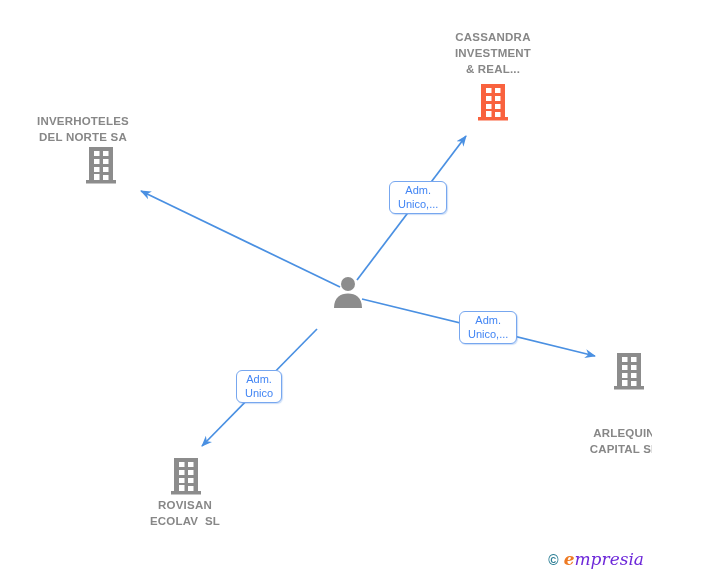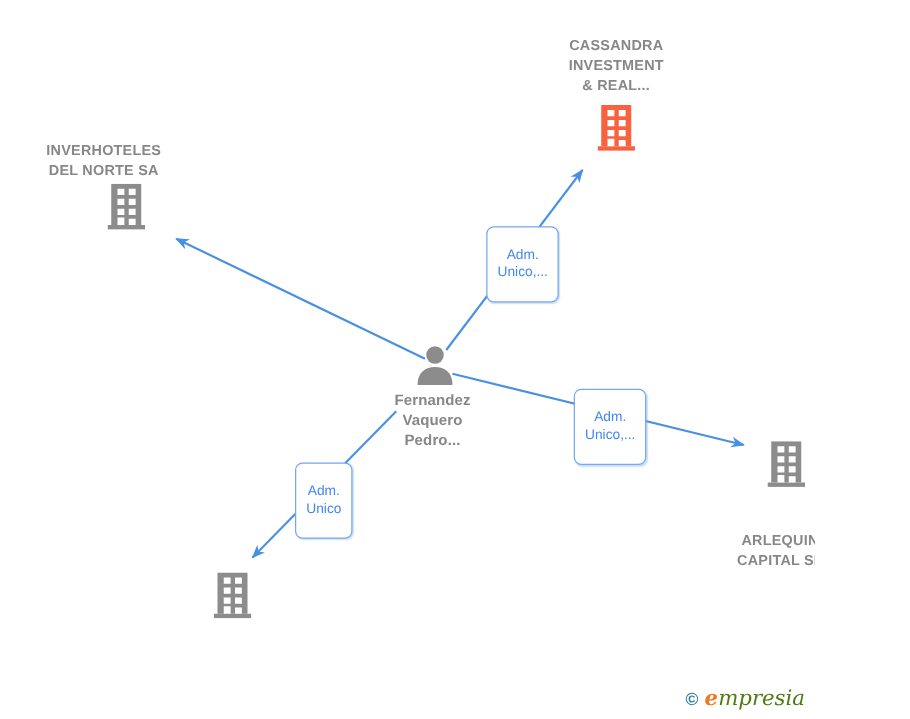--- a/index.html
+++ b/index.html
@@ -11,32 +11,32 @@
   .nodelabel{
     position:absolute;z-index:2;width:140px;text-align:center;
     white-space:pre;font-size:11.5px;font-weight:bold;line-height:16px;
     color:#878787;letter-spacing:.2px;cursor:pointer;
   }
   .person-label{font-size:12px;letter-spacing:.1px;}
   .nodeicon{position:absolute;z-index:2;cursor:pointer;}
   .edgelabel{
     position:absolute;z-index:3;background:#ffffff;
     border:1.5px solid #77a7ef;border-radius:6px;
-    padding:16px 8px;text-align:center;white-space:pre;
+    padding:2px 8px;text-align:center;white-space:pre;
     font-size:11px;line-height:13.5px;color:#4285f4;
     box-shadow:1px 1px 1px rgba(110,160,235,.35);cursor:pointer;
   }
   .brand{
     position:absolute;right:8px;bottom:6px;z-index:2;
     display:flex;align-items:baseline;gap:5px;cursor:pointer;
   }
   .brand .copy{color:#2d7f96;font-size:14px;font-weight:bold;}
   .brand .brand-word{font-family:"DejaVu Serif", serif;font-style:italic;font-size:17px;}
   .brand .brand-e{color:#ee7a23;font-weight:bold;}
-  .brand .brand-rest{color:#4d7c0f;}
+  .brand .brand-rest{color:#6d28d9;}
 </style>
 </head>
 <body>
 
 <div class="canvas">
 
   <svg class="edges" width="728" height="575" viewBox="0 0 728 575">
     <defs>
       <marker id="arrow" markerWidth="13" markerHeight="11" refX="10" refY="5" orient="auto" markerUnits="userSpaceOnUse">
         <path d="M0,0.6 L11,5 L0,9.4 L3.2,5 Z" fill="#4a90e2"></path>
@@ -82,23 +82,20 @@
       <rect x="8" y="27" width="5.5" height="6" fill="#ffffff"></rect>
     </svg>
   </div>
 
   <div class="nodeicon" style="left:333px;top:276px;">
     <svg width="30" height="32" viewBox="0 0 30 32">
       <circle cx="15" cy="8" r="7" fill="#8c8c8c"></circle>
       <path d="M1,32 C1,21.5 7.5,17.5 15,17.5 C22.5,17.5 29,21.5 29,32 Z" fill="#8c8c8c"></path>
     </svg>
   </div>
-  <div class="nodelabel person-label" style="left:276px;top:312px;">Fernandez
-Vaquero
-Pedro...</div>
 
   <div class="nodeicon" style="left:614px;top:353px;">
     <svg width="30" height="37" viewBox="0 0 30 37">
       <rect x="3" y="0" width="24" height="33" fill="#8c8c8c"></rect>
       <rect x="0" y="33" width="30" height="3.5" fill="#8c8c8c"></rect>
       <rect x="8" y="4" width="5.5" height="5" fill="#ffffff"></rect>
       <rect x="17" y="4" width="5.5" height="5" fill="#ffffff"></rect>
       <rect x="8" y="12" width="5.5" height="5" fill="#ffffff"></rect>
       <rect x="17" y="12" width="5.5" height="5" fill="#ffffff"></rect>
       <rect x="8" y="20" width="5.5" height="5" fill="#ffffff"></rect>
@@ -117,20 +114,22 @@
       <rect x="8" y="4" width="5.5" height="5" fill="#ffffff"></rect>
       <rect x="17" y="4" width="5.5" height="5" fill="#ffffff"></rect>
       <rect x="8" y="12" width="5.5" height="5" fill="#ffffff"></rect>
       <rect x="17" y="12" width="5.5" height="5" fill="#ffffff"></rect>
       <rect x="8" y="20" width="5.5" height="5" fill="#ffffff"></rect>
       <rect x="17" y="20" width="5.5" height="5" fill="#ffffff"></rect>
       <rect x="17" y="28" width="5.5" height="5" fill="#ffffff"></rect>
       <rect x="8" y="27" width="5.5" height="6" fill="#ffffff"></rect>
     </svg>
   </div>
+  <div class="nodelabel" style="left:115px;top:497px;">ROVISAN
+ECOLAV  SL</div>
 
   <div class="edgelabel" style="left:389px;top:181px;">Adm.
 Unico,...</div>
   <div class="edgelabel" style="left:459px;top:311px;">Adm.
 Unico,...</div>
   <div class="edgelabel" style="left:236px;top:370px;">Adm.
 Unico</div>
 
   <div class="brand">
     <span class="copy">©</span>

